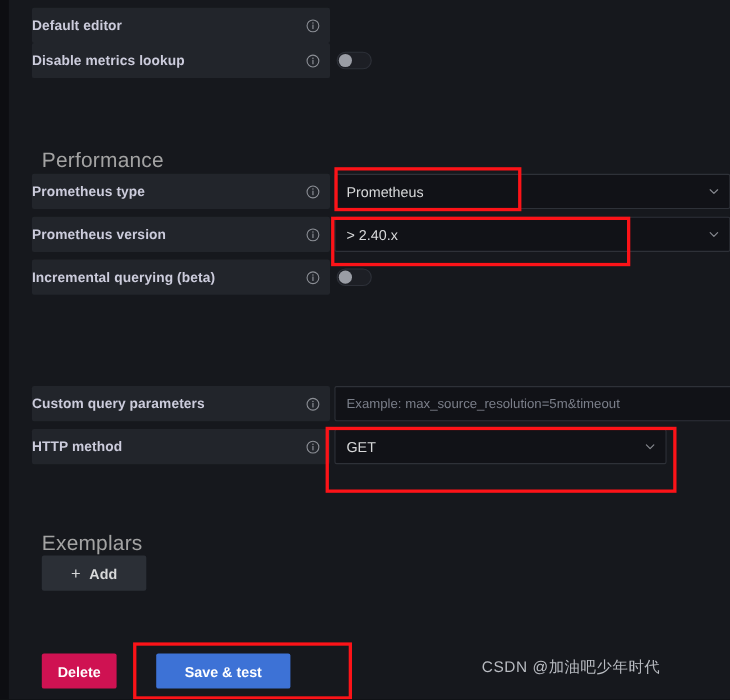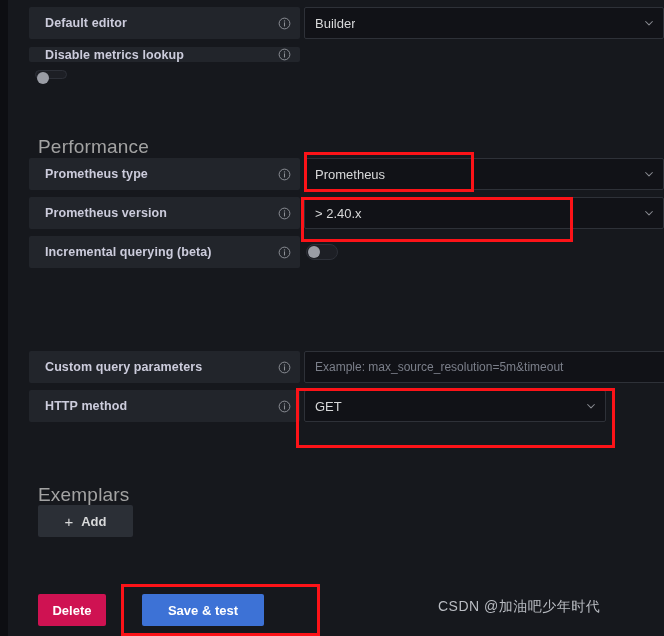--- a/index.html
+++ b/index.html
@@ -38,21 +38,21 @@
     align-items: stretch;
   }
   .label {
     width: 271px;
     height: 32px;
     background: #22252b;
     border-radius: 2px;
     display: flex;
     align-items: center;
     justify-content: space-between;
-    padding: 0 9px 0 16px;
+    padding: 0 9px 0 0;
   }
   .label-text {
     font-size: 12.5px;
     font-weight: bold;
     color: #ccccdc;
     letter-spacing: .1px;
     white-space: nowrap;
   }
   .info-icon {
     width: 13px; height: 13px;
@@ -190,31 +190,23 @@
       <div class="label">
         <span class="label-text">Default editor</span>
         <span class="info-icon">
           <svg viewBox="0 0 16 16" width="13" height="13">
               <circle cx="8" cy="8" r="6.6" fill="none" stroke="#b0b3ba" stroke-width="1.2"></circle>
               <circle cx="8" cy="4.8" r="0.85" fill="#b0b3ba"></circle>
               <rect x="7.35" y="6.6" width="1.3" height="5" fill="#b0b3ba"></rect>
             </svg>
         </span>
       </div>
-      <div class="control select" style="width:360px;">
-        <span class="val">Builder</span>
-        <span class="chev">
-          <svg viewBox="0 0 16 16" width="12" height="12">
-              <path d="M3.5 6 L8 10.5 L12.5 6" fill="none" stroke="#b0b3ba" stroke-width="1.4" stroke-linecap="round" stroke-linejoin="round"></path>
-            </svg>
-        </span>
-      </div>
-    </div>
-
-    <div class="row" style="top:47px;flex-direction:column;">
+    </div>
+
+    <div class="row" style="top:39px;">
       <div class="label">
         <span class="label-text">Disable metrics lookup</span>
         <span class="info-icon">
           <svg viewBox="0 0 16 16" width="13" height="13">
               <circle cx="8" cy="8" r="6.6" fill="none" stroke="#b0b3ba" stroke-width="1.2"></circle>
               <circle cx="8" cy="4.8" r="0.85" fill="#b0b3ba"></circle>
               <rect x="7.35" y="6.6" width="1.3" height="5" fill="#b0b3ba"></rect>
             </svg>
         </span>
       </div>

